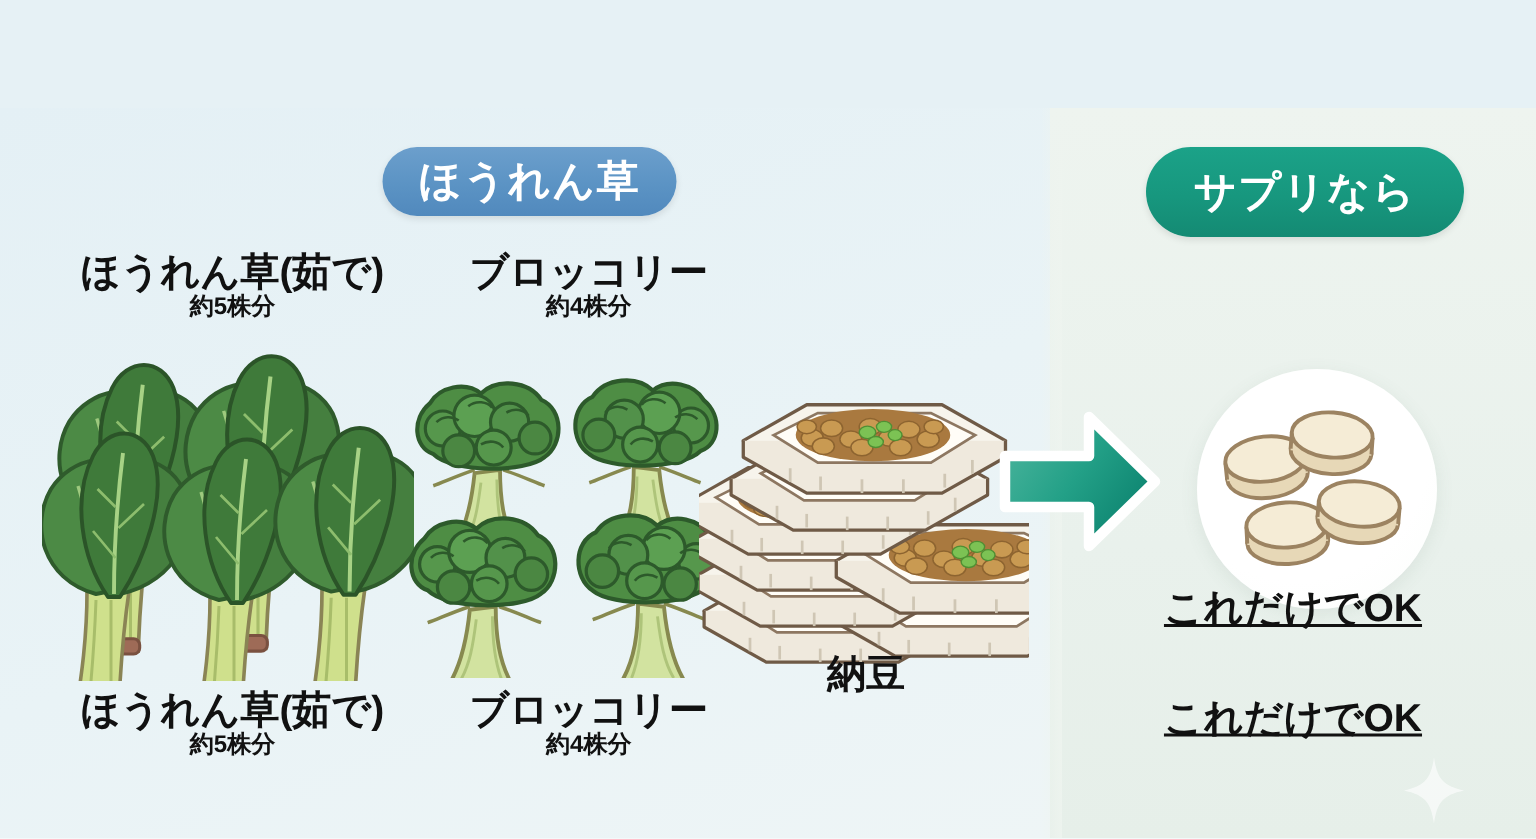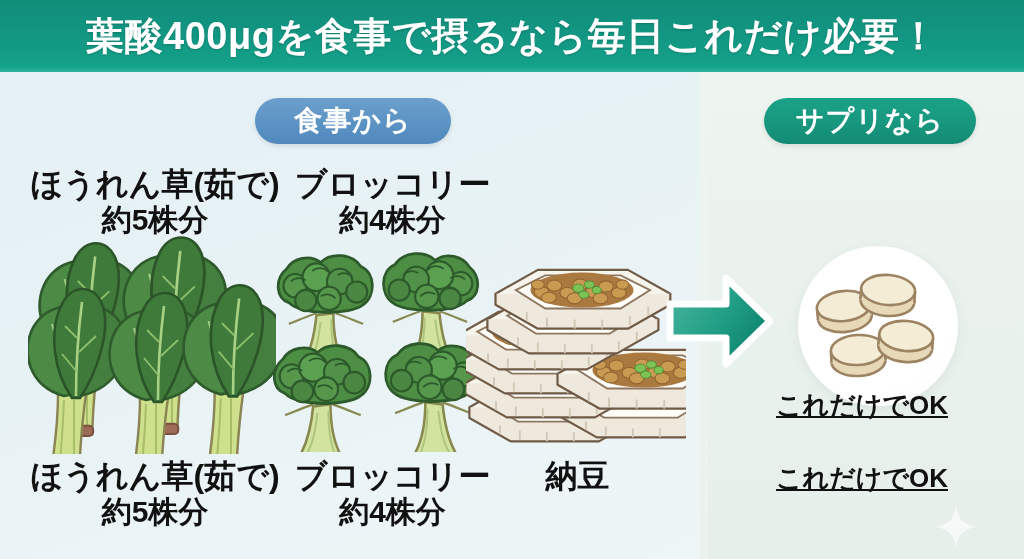--- a/index.html
+++ b/index.html
@@ -72,42 +72,42 @@
     white-space: nowrap;
     box-shadow: 0 2px 5px rgba(0,0,0,0.10);
   }
   .badge-food {
     left: 255px; top: 98px;
     width: 196px; height: 46px;
     background: linear-gradient(180deg, #6c9fcc 0%, #5b93c4 55%, #5189bd 100%);
   }
   .badge-supp {
     left: 764px; top: 98px;
-    width: 212px; height: 46px;
+    width: 212px; height: 60px;
     background: linear-gradient(180deg, #1ba288 0%, #17977e 55%, #148a73 100%);
   }
 
   
   .caption {
     position: absolute;
     text-align: center;
     color: #111111;
     font-weight: 700;
     line-height: 1.16;
     white-space: nowrap;
   }
-  .caption .l1 { display: block; font-size: 32px; }
-  .caption .l2 { display: block; font-size: 30px; }
+  .caption .l1 { display: block; font-size: 26px; }
+  .caption .l2 { display: block; font-size: 16px; }
 
   .cap-spinach-top  { left: 20px;  top: 166px; width: 270px; }
   .cap-broccoli-top { left: 285px; top: 166px; width: 215px; }
 
   .cap-spinach-bot  { left: 20px;  top: 458px; width: 270px; }
   .cap-broccoli-bot { left: 285px; top: 458px; width: 215px; }
-  .cap-natto-bot    { left: 470px; top: 458px; width: 215px; }
+  .cap-natto-bot    { left: 470px; top: 434px; width: 215px; }
 
   .ok-text {
     position: absolute;
     text-align: center;
     color: #111111;
     font-size: 26px;
     font-weight: 700;
     white-space: nowrap;
     width: 324px;
     left: 700px;
@@ -140,29 +140,26 @@
     left: 936px; top: 505px;
     width: 40px; height: 44px;
     opacity: 0.62;
   }
 </style>
 </head>
 <body>
 
 <div id="stage">
 
-  <div class="header-band">
-    <div class="header-title">葉酸400μgを食事で摂るなら毎日これだけ必要！</div>
-  </div>
 
   <div class="panel-left"></div>
   <div class="panel-right"></div>
   <div class="panel-seam"></div>
 
-  <div class="badge badge-food">食事から</div>
+  <div class="badge badge-food">ほうれん草</div>
 
   <div class="badge badge-supp">サプリなら</div>
 
   <div class="caption cap-spinach-top">
     <span class="l1">ほうれん草(茹で)</span>
     <span class="l2">約5株分</span>
   </div>
 
   <div class="caption cap-broccoli-top">
     <span class="l1">ブロッコリー</span>

